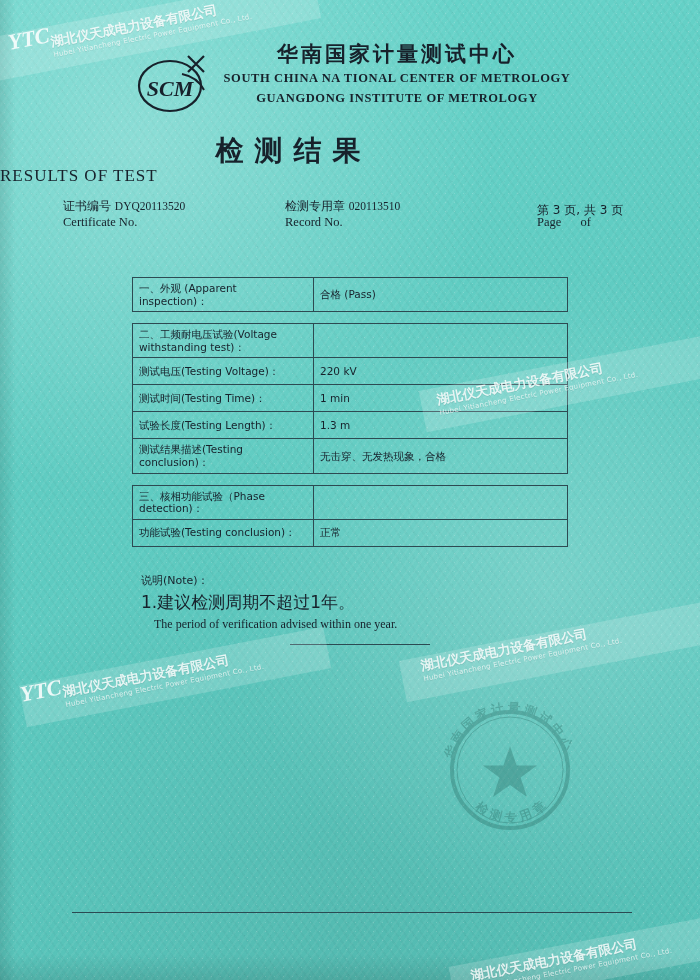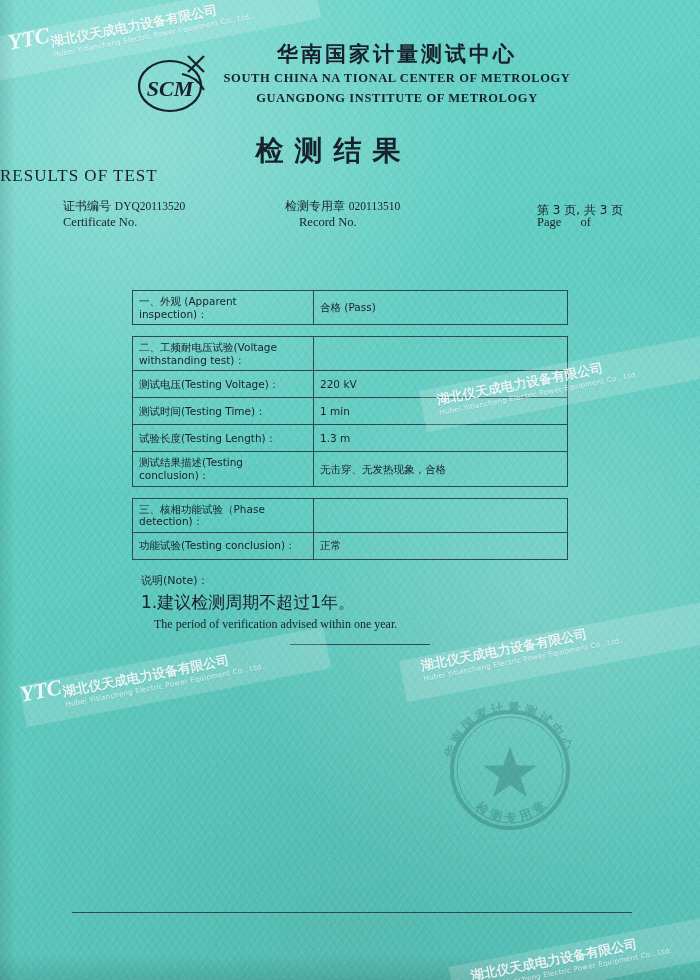--- a/index.html
+++ b/index.html
@@ -94,21 +94,20 @@
     top: 132px;
     left: 0;
     width: 576px;
     text-align: center;
     font-family: "DejaVu Sans", sans-serif;
     font-weight: bold;
     font-size: 28px;
     letter-spacing: 11px;
     color: #17212b;
     text-indent: 11px;
-    margin-left: 40px;
   }
   .title-en {
     position: absolute;
     top: 166px;
     left: 0;
     width: 700px;
     text-align: left;
     font-family: "Liberation Serif", serif;
     font-size: 17px;
     letter-spacing: 1px;
@@ -123,35 +122,34 @@
     width: 600px;
     font-size: 12px;
     color: #17212b;
   }
   .meta .cell { position: absolute; white-space: nowrap; }
   .meta .l1 { font-family: "DejaVu Sans", sans-serif; font-size: 12px; line-height: 16px; }
   .meta .l2 { font-family: "Liberation Serif", serif; font-size: 12.5px; line-height: 16px; }
   .m-cert { left: 0; top: 0; }
   .m-cert2 { left: 0; top: 16px; }
   .m-rec { left: 222px; top: 0; }
-  .m-rec2 { left: 222px; top: 16px; margin-left: 14px; }
+  .m-rec2 { left: 222px; top: 16px; }
   .m-page { left: 474px; top: 4px; }
   .m-page2 { left: 474px; top: 16px; }
   .m-page2 .of { margin-left: 16px; }
 
   
   .tbl {
     position: absolute;
     top: 277px;
     left: 132px;
     width: 436px;
     border-collapse: collapse;
     font-size: 11px;
     color: #17212b;
-    margin-top: 13px;
   }
   .tbl td {
     border: 1px solid #2d4a52;
     padding: 4px 6px;
     height: 18px;
     vertical-align: middle;
     font-family: "DejaVu Sans", sans-serif;
     font-size: 10.5px;
     line-height: 1.2;
   }

